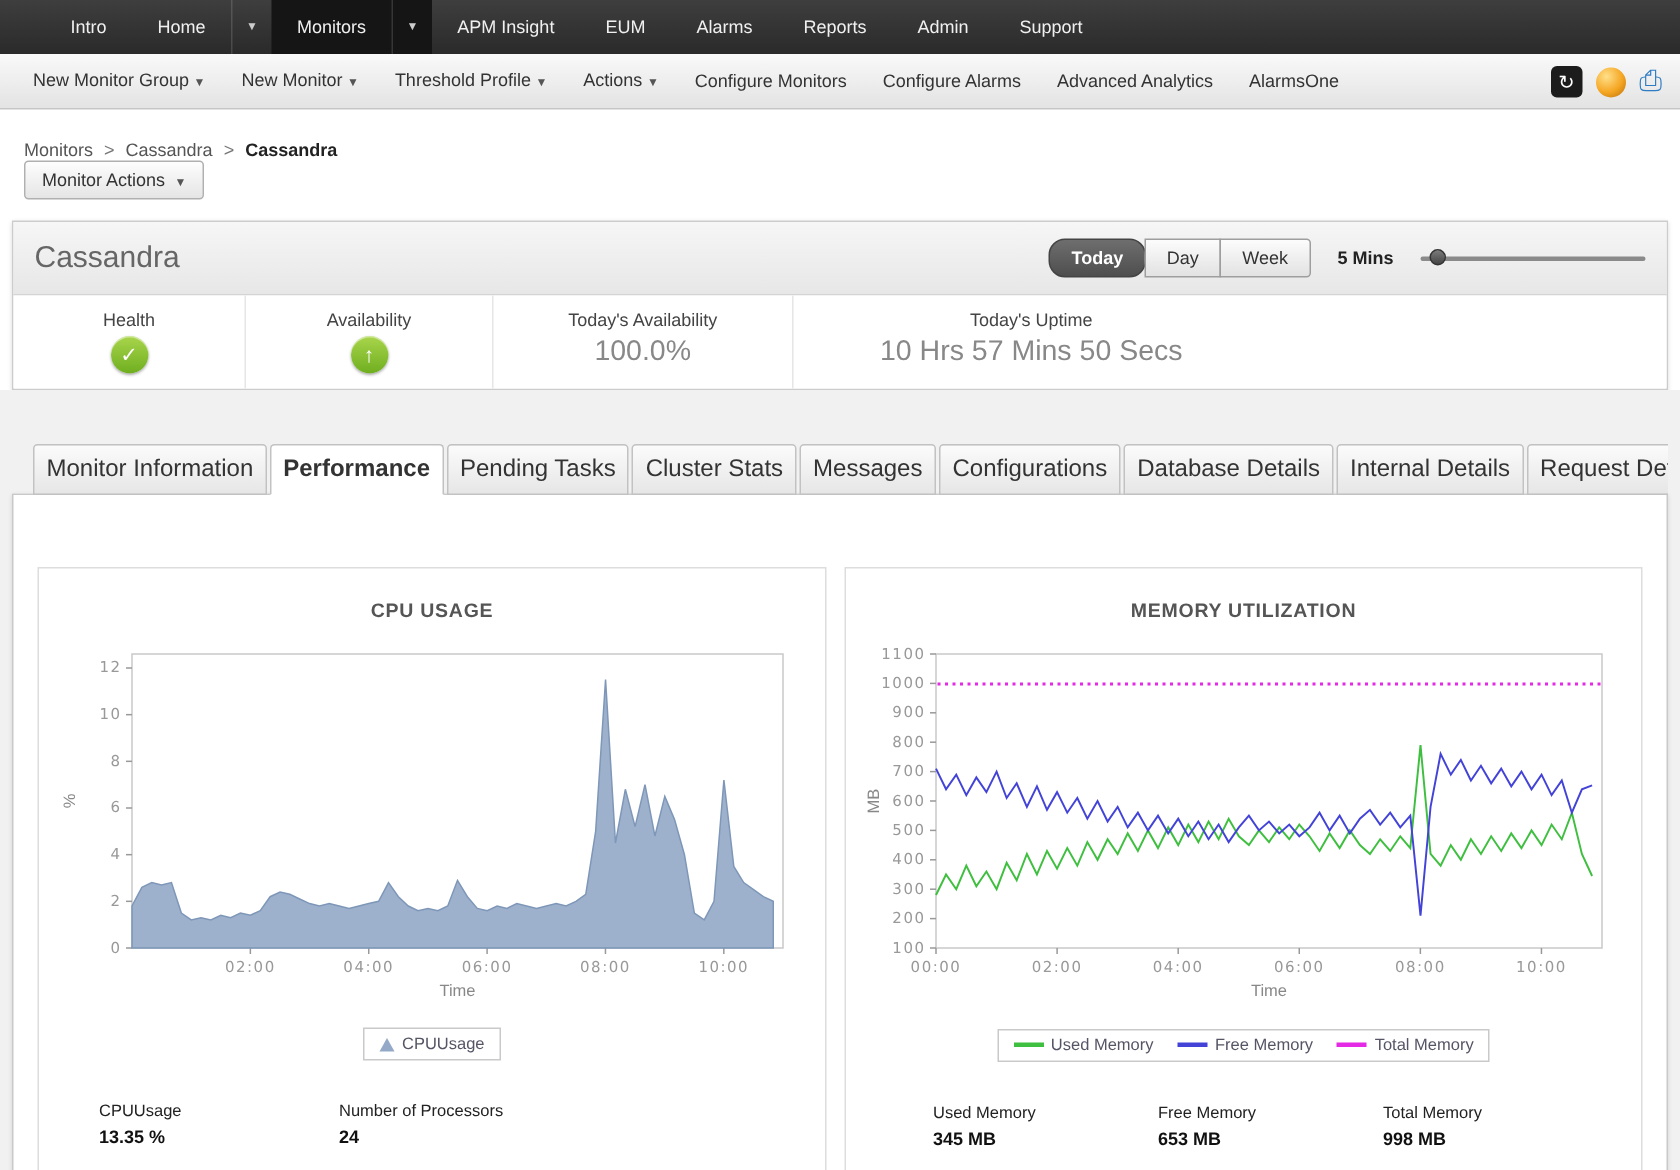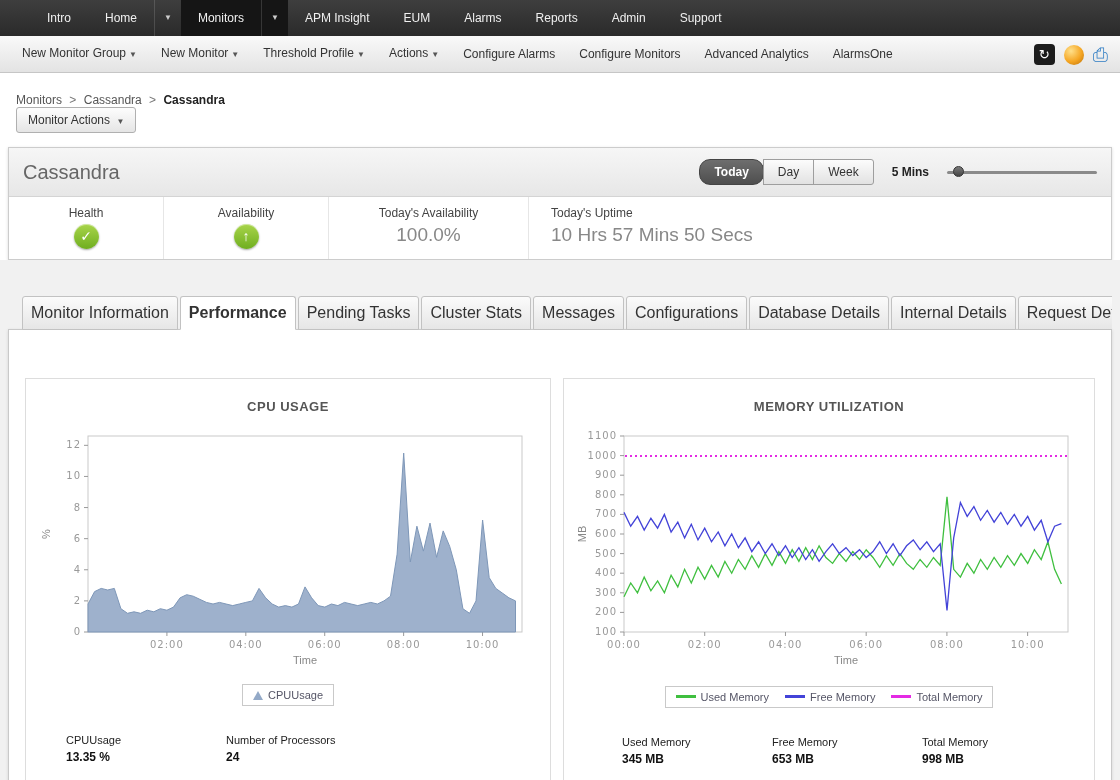--- a/index.html
+++ b/index.html
@@ -42,21 +42,21 @@
   .slider { position:relative; width:150px; height:14px; }
   .slider .track { position:absolute; top:6px; left:0; right:0; height:3px; background:#8a8a8a; border-radius:2px; cursor:pointer; }
   .slider .handle { position:absolute; top:1px; left:6px; width:11px; height:11px; border-radius:50%; background:linear-gradient(#7a7a7a,#454545); border:1px solid #333; cursor:grab; }
 
   .stats { display:flex; background:#fff; height:62px; }
   .stat { border-right:1px solid #e6e6e6; padding-top:9px; }
   .stat:last-child { border-right:none; }
   .slabel { font-size:12px; color:#444; }
   .svalue { font-size:19px; color:#888; margin-top:4px; }
   .stat.center { text-align:center; }
-  .stat.left { padding-left:22px; }
+  .stat.left { padding-left:22px;text-align:center; }
   .s1{width:155px}.s2{width:165px}.s3{width:200px;text-align:center}.s4{width:295px}.s5{flex:1}
   .badge { width:25px; height:25px; border-radius:50%; margin:4px auto 0; background:linear-gradient(#a9d54b,#6fae20); color:#fff; font-size:14px; line-height:25px; text-align:center; font-weight:bold; box-shadow:0 1px 2px rgba(0,0,0,.35), inset 0 1px 0 rgba(255,255,255,.45); }
 
   
   .content-bg { background:#f1f1f1; padding:36px 8px 16px; }
   .tabs { display:flex; padding-left:14px; position:relative; z-index:2; margin-bottom:-1px; overflow:hidden; }
   .tab { font-size:16px; color:#333; background:linear-gradient(#fbfbfb,#e6e6e6); border:1px solid #c2c2c2; border-radius:3px 3px 0 0; padding:7px 8px; margin-right:2px; cursor:pointer; white-space:nowrap; }
   .tab.active { background:#fff; font-weight:bold; border-bottom:1px solid #fff; }
   .panel { background:#fff; border:1px solid #c9c9c9; box-shadow:0 1px 3px rgba(0,0,0,.12); padding:48px 16px 26px; min-height:430px; }
   .cards { display:flex; gap:12px; }
@@ -111,22 +111,22 @@
   <div class="nav-item">
       <span class="lbl">Support</span>
     </div>
 </nav>
 
 <div class="toolbar">
   <div class="tb-item"><span>New Monitor Group</span><span class="tb-caret">▼</span></div>
   <div class="tb-item"><span>New Monitor</span><span class="tb-caret">▼</span></div>
   <div class="tb-item"><span>Threshold Profile</span><span class="tb-caret">▼</span></div>
   <div class="tb-item"><span>Actions</span><span class="tb-caret">▼</span></div>
+  <div class="tb-item"><span>Configure Monitors</span></div>
   <div class="tb-item"><span>Configure Alarms</span></div>
-  <div class="tb-item"><span>Configure Monitors</span></div>
   <div class="tb-item"><span>Advanced Analytics</span></div>
   <div class="tb-item"><span>AlarmsOne</span></div>
   <div class="tb-icons">
     <div class="icon-sync">↻</div>
     <div class="icon-globe"></div>
     <div class="icon-print">⎙</div>
   </div>
 </div>
 
 <div class="crumb-section">

